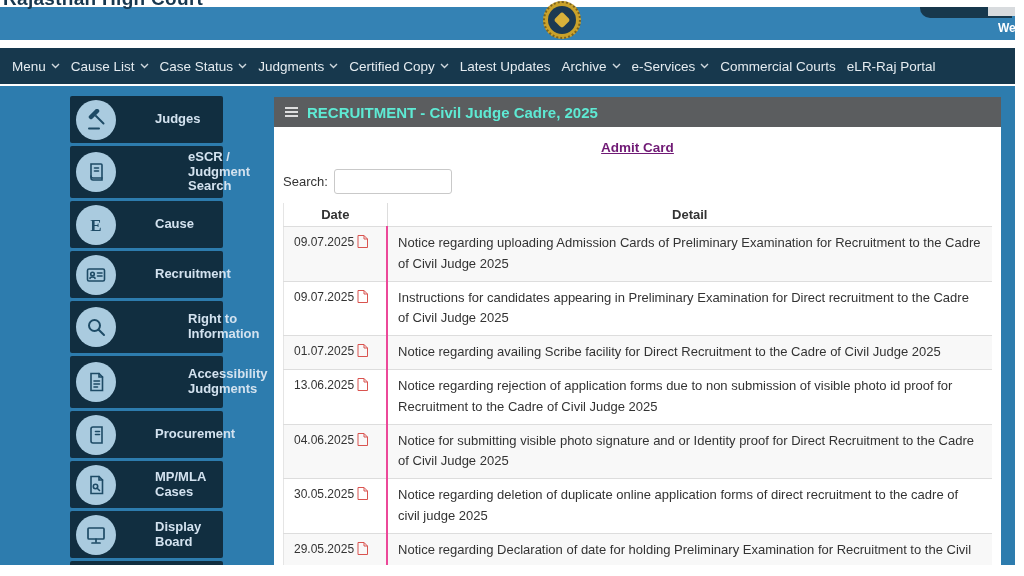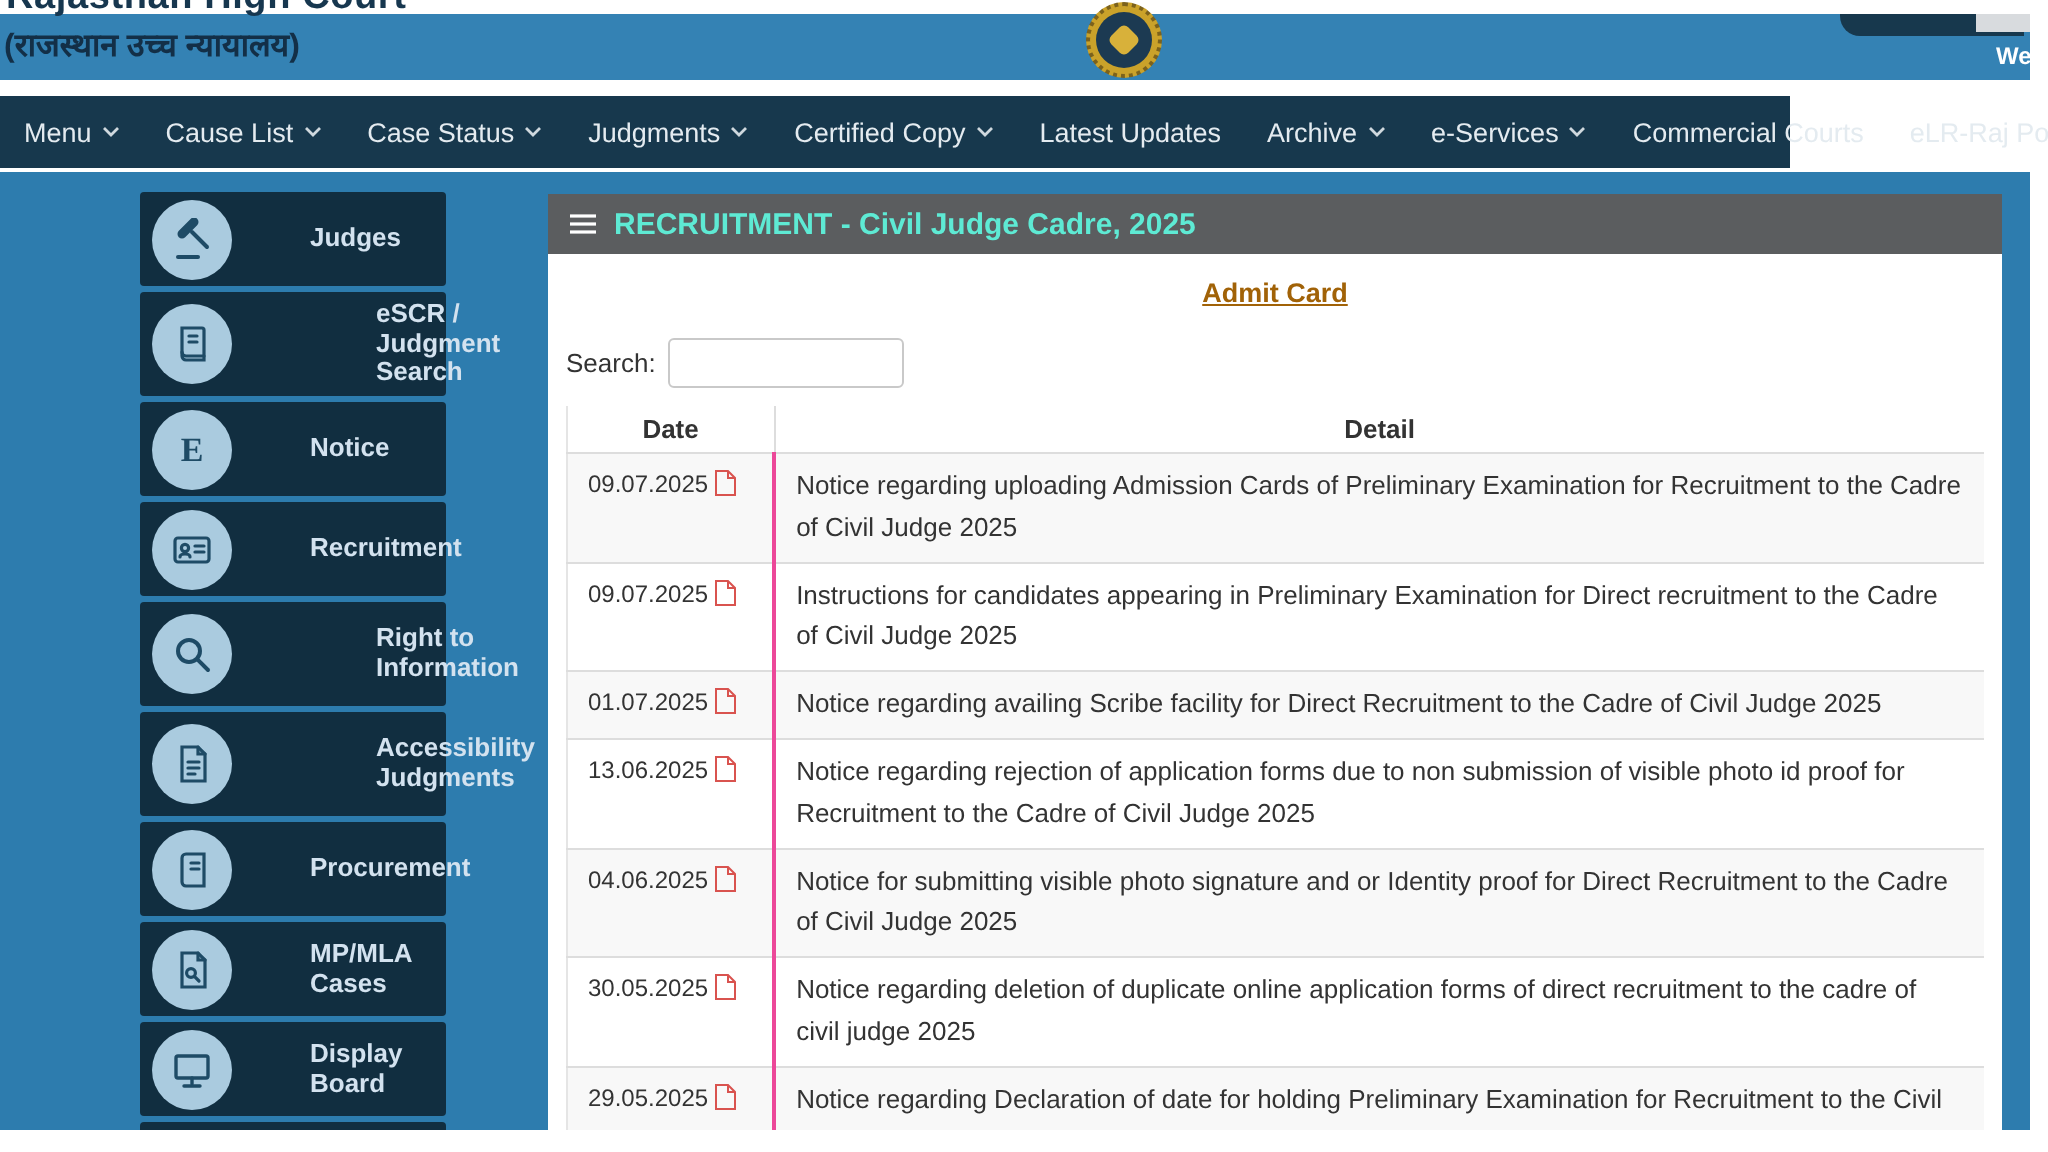--- a/index.html
+++ b/index.html
@@ -18,22 +18,22 @@
   .emblem-inner { width:28px; height:28px; border-radius:50%; background:#1c3a52;
     display:flex; align-items:center; justify-content:center; }
   .emblem-core { width:12px; height:12px; background:#d8b13a; border-radius:3px; transform:rotate(45deg); }
   .tr-dark { position:absolute; left:920px; top:7px; width:92px; height:11px; background:#17384d;
     border-radius:0 0 0 10px; }
   .tr-gray { position:absolute; left:988px; top:7px; width:27px; height:9px; background:#d8dbde; }
   .datetime { position:absolute; left:998px; top:21px; width:17px; overflow:hidden;
     color:#fff; font-weight:bold; font-size:12px; white-space:nowrap; }
 
   
-  .navbar { width:895px; height:36px; background:#17384d; display:flex; align-items:center;
-    padding:0 12px; gap:23px; }
+  .navbar { width:1015px; height:36px; background:#17384d; display:flex; align-items:center;
+    padding:0 12px; gap:11px; }
   .nav-item { display:flex; align-items:center; gap:5px; color:#e4ebf0; font-size:13.5px;
     white-space:nowrap; cursor:pointer; }
 
   
   .content-bg { position:relative; margin-top:2px; width:1015px; height:479px;
     background:#2d7cae; overflow:hidden; }
 
   
   .sidebar { position:absolute; left:70px; top:10px; width:153px; display:flex;
     flex-direction:column; gap:3px; }
@@ -44,21 +44,21 @@
     display:flex; align-items:center; justify-content:center; }
   .side-label { color:#d3e2ef; font-size:13px; font-weight:bold; line-height:1.15;margin-left:30px; }
   .side-partial { background:#112e40; border-radius:2px; height:20px; display:flex;
     align-items:flex-start; padding:4px 6px; overflow:hidden; }
 
   
   .card { position:absolute; left:274px; top:11px; width:727px; height:468px; background:#fff; }
   .card-bar { height:30px; background:#5b5d5f; color:#5eead4; display:flex; align-items:center;
     gap:8px; padding:0 10px; font-size:15px; font-weight:bold; }
   .admit { text-align:center; margin-top:11px; }
-  .admit a { color:#a16207; font-size:13.5px; font-weight:bold; text-decoration:underline; cursor:pointer; }
+  .admit a { color:#701a75; font-size:13.5px; font-weight:bold; text-decoration:underline; cursor:pointer; }
   .controls { display:flex; justify-content:space-between; align-items:center; margin:13px 9px 9px 9px; }
   .ctrl-left { display:flex; align-items:center; }
   .select-box { width:52px; height:23px; border:1px solid #b7b7b7; border-radius:3px; background:#fff;
     display:flex; align-items:center; justify-content:space-between; padding:0 6px; font-size:12.5px;
     color:#333; cursor:pointer; }
   .records-lbl { margin-left:9px; font-size:13px; color:#444; }
   .ctrl-right { display:flex; align-items:center; }
   .search-lbl { font-size:13px; color:#333; }
   .search-input { margin-left:6px; width:118px; height:25px; border:1px solid #c9c9c9;
     border-radius:3px; padding:0 6px; font-size:13px; outline:none; }
@@ -74,21 +74,20 @@
     padding-right:18px; }
   .notices tbody tr:nth-child(odd) { background:#f8f8f8; }
   .pdf-ic { margin-left:3px; vertical-align:-2px; }
 </style>
 </head>
 <body>
 
 <div class="masthead">
   <div class="blue-band"></div>
   <div class="title-en">Rajasthan High Court</div>
-  <div class="title-hi">(राजस्थान उच्च न्यायालय)</div>
   <div class="emblem">
     <div class="emblem-inner">
       <div class="emblem-core"></div>
     </div>
   </div>
   <div class="tr-dark"></div>
   <div class="tr-gray"></div>
   <div class="datetime">Wed</div>
 </div>
 
@@ -174,21 +173,21 @@
           </svg>
       </span>
       <span class="side-label">eSCR / Judgment Search</span>
     </div>
     <div class="side-btn">
       <span class="icon-circle">
         <svg width="22" height="22" viewBox="0 0 22 22">
             <text x="11" y="16.5" font-family="Liberation Serif, serif" font-size="17" font-weight="bold" text-anchor="middle" fill="#1e4b66">E</text>
           </svg>
       </span>
-      <span class="side-label">Notice</span>
+      <span class="side-label">Cause</span>
     </div>
     <div class="side-btn">
       <span class="icon-circle">
         <svg width="22" height="22" viewBox="0 0 22 22">
             <g stroke="#1e4b66" fill="none" stroke-width="1.6" stroke-linecap="round">
               <rect x="2.5" y="5" width="17" height="12" rx="1.5"></rect>
               <circle cx="7.5" cy="10" r="1.8"></circle>
               <path d="M5 14.5c0-2 5-2 5 0"></path>
               <line x1="12.5" y1="9" x2="17" y2="9"></line>
               <line x1="12.5" y1="12" x2="17" y2="12"></line>

